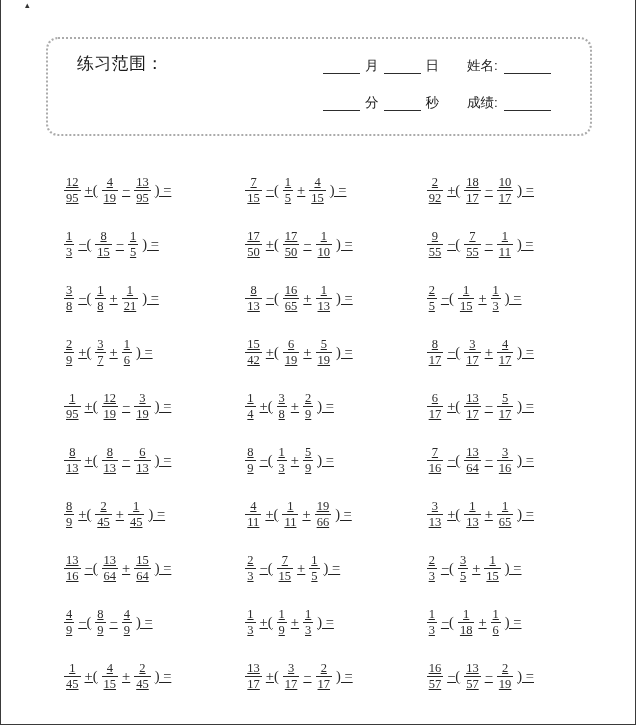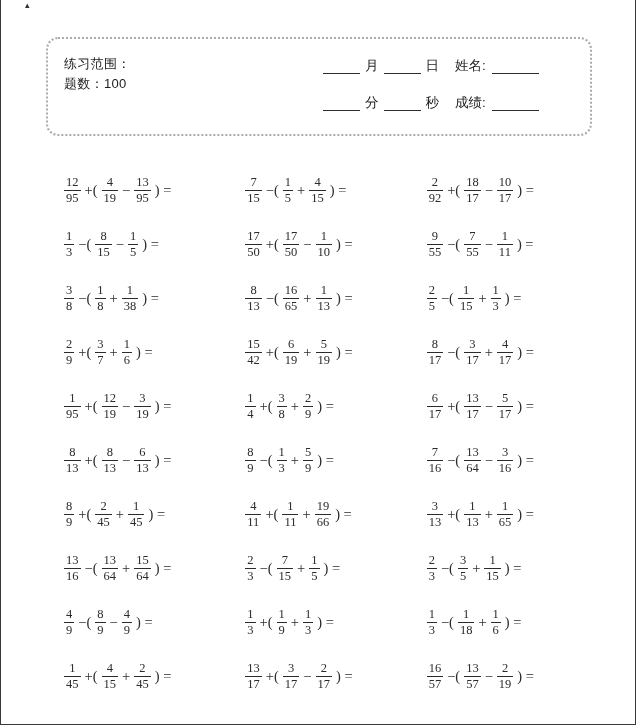--- a/index.html
+++ b/index.html
@@ -22,46 +22,47 @@
   
   .header-box{
     position:absolute;left:45px;top:37px;
     width:546px;height:99px;
     box-sizing:border-box;
     border:2px dotted #ababab;
     border-radius:12px;
     background:#fff;
   }
   .header-left{
-    position:absolute;left:16px;top:15px;
-    font-size:13px;line-height:20px;color:#1c1c1c;
+    position:absolute;left:29px;top:15px;
+    font-size:17px;line-height:20px;color:#1c1c1c;
     letter-spacing:.3px;
   }
   .header-right{
     position:absolute;left:270px;top:18px;
     display:flex;flex-direction:column;gap:20px;
     font-size:13.5px;color:#1c1c1c;
   }
   .fill-row{display:flex;align-items:flex-end;line-height:17px;}
   .blank{
     display:inline-block;width:37px;height:14px;
     border-bottom:1.4px solid #2d2d2d;
     margin:0 5px;
   }
   .blank.wide{width:47px;margin-left:6px;margin-right:0;}
   .fill-label{white-space:pre;}
-  .fill-label.gap{margin-left:16px;}
+  .fill-label.gap{margin-left:28px;}
   
   .problems{
     position:absolute;left:62px;top:163px;
     width:544px;
     display:grid;
     grid-template-columns:1fr 1fr 1fr;
     grid-auto-rows:54px;
     align-items:center;
+    text-decoration:underline;
   }
   .problem{
     display:flex;align-items:center;
     font-family:"Liberation Serif", serif;
     font-size:14.5px;color:#2b2b2b;
     white-space:nowrap;
   }
   .frac{
     display:inline-flex;flex-direction:column;align-items:center;
     font-size:12.5px;line-height:1.15;
@@ -74,21 +75,20 @@
 </head>
 <body>
 
 <div class="page">
 
   <span class="corner-mark">▴</span>
 
   <div class="header-box">
     <div class="header-left">
       <div>练习范围：</div>
-      <div>题数：100</div>
     </div>
 
     <div class="header-right">
       <div class="fill-row">
         <span class="blank"></span>
         <span class="fill-label">月</span>
         <span class="blank"></span>
         <span class="fill-label">日</span>
         <span class="fill-label gap">姓名:</span>
         <span class="blank wide"></span>
@@ -213,21 +213,21 @@
           <span class="den">8</span>
         </span>
         <span class="op">−(</span>
         <span class="frac">
           <span class="num">1</span>
           <span class="den">8</span>
         </span>
         <span class="op">+</span>
         <span class="frac">
           <span class="num">1</span>
-          <span class="den">38</span>
+          <span class="den">21</span>
         </span>
         <span class="op">) =</span>
       </div>
       <div class="problem">
         <span class="frac">
           <span class="num">8</span>
           <span class="den">13</span>
         </span>
         <span class="op">−(</span>
         <span class="frac">

